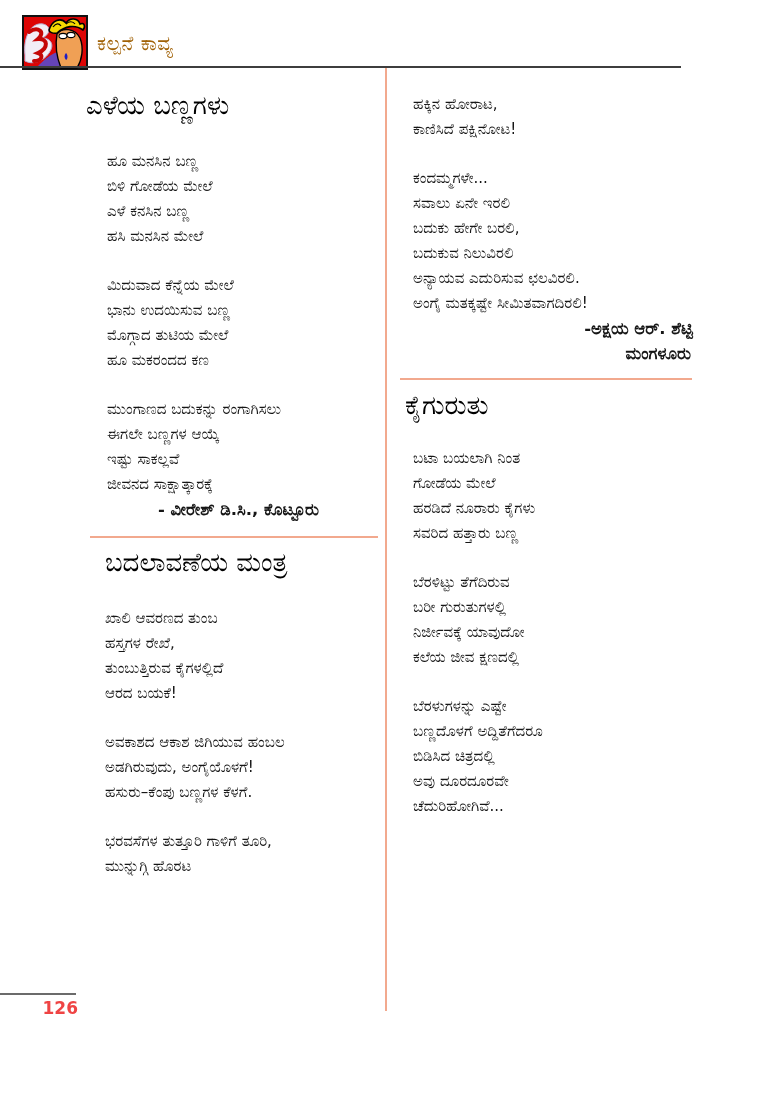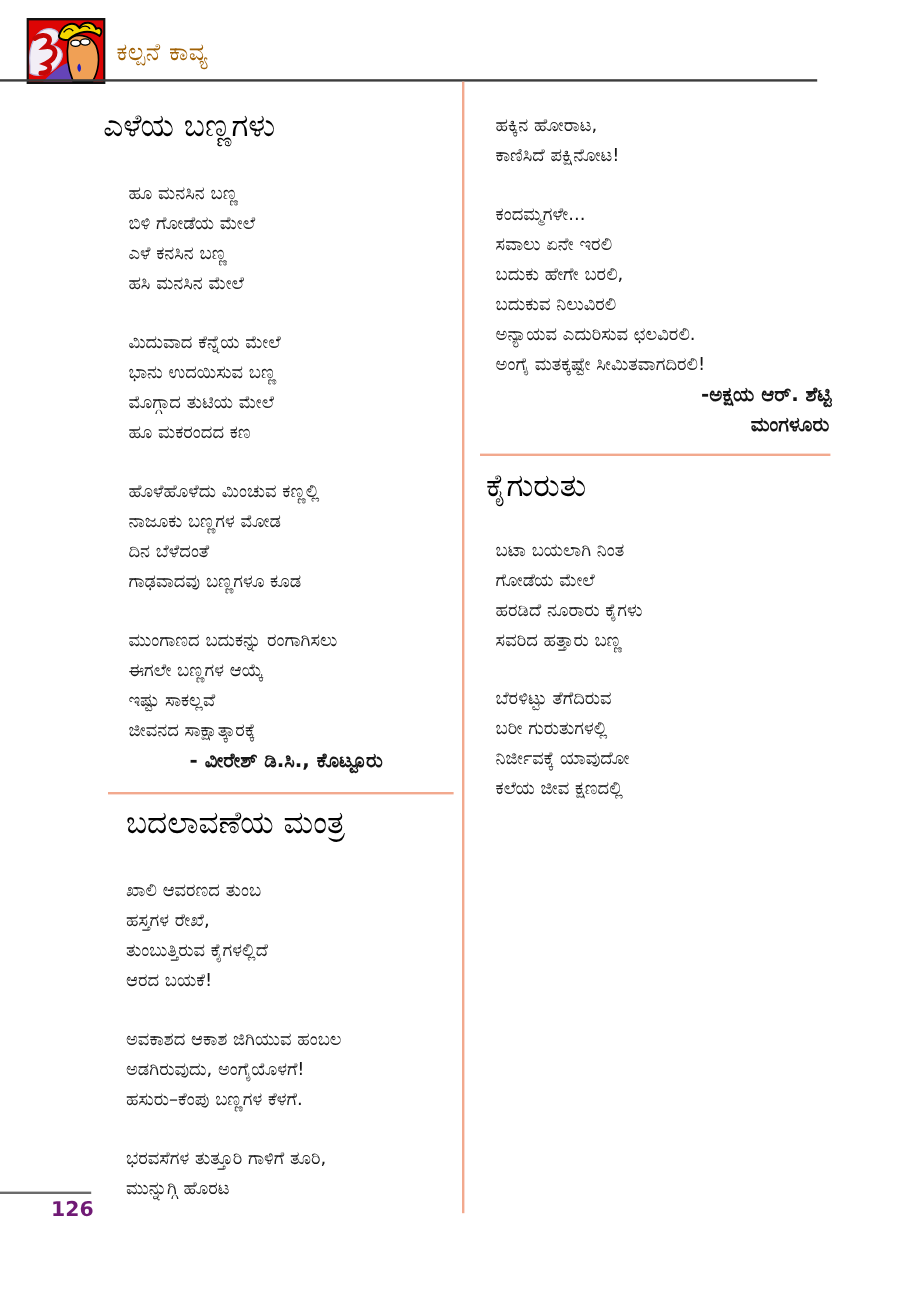--- a/index.html
+++ b/index.html
@@ -36,21 +36,21 @@
 
   .right-col{position:absolute;left:413px;top:92px;width:280px;}
   .right-col .author-block{text-align:right;margin-top:0;}
   .right-col .author-place{font-weight:bold;font-size:16.5px;line-height:25px;text-align:right;padding-right:2px;}
   .right-col .section-divider{width:292px;margin:12px 0 0 -13px;}
   .right-col .poem3-title{margin-left:-8px;margin-top:8px;margin-bottom:24px;}
 
   
   .footer-rule{position:absolute;left:0;top:993px;width:76px;height:2px;background:#6b6b6b;}
   .page-number{position:absolute;left:0;top:998px;width:78px;text-align:right;
-    font-weight:bold;font-size:17px;color:#701a75;}
+    font-weight:bold;font-size:17px;color:#ef4444;}
 </style>
 </head>
 <body>
 
 <div class="page">
 
   <div class="logo-box">
     <svg width="66" height="55" viewBox="0 0 66 55" xmlns="http://www.w3.org/2000/svg">
       <rect x="1" y="1" width="64" height="53" fill="#dd0505" stroke="#111111" stroke-width="2"></rect>
 
@@ -79,24 +79,20 @@
     <h2 class="poem-title">ಎಳೆಯ ಬಣ್ಣಗಳು</h2>
     <div class="stanzas">
         <div class="stanza">ಹೂ ಮನಸಿನ ಬಣ್ಣ
 ಬಿಳಿ ಗೋಡೆಯ ಮೇಲೆ
 ಎಳೆ ಕನಸಿನ ಬಣ್ಣ
 ಹಸಿ ಮನಸಿನ ಮೇಲೆ</div>
         <div class="stanza">ಮಿದುವಾದ ಕೆನ್ನೆಯ ಮೇಲೆ
 ಭಾನು ಉದಯಿಸುವ ಬಣ್ಣ
 ಮೊಗ್ಗಾದ ತುಟಿಯ ಮೇಲೆ
 ಹೂ ಮಕರಂದದ ಕಣ</div>
-        <div class="stanza">ಹೊಳೆಹೊಳೆದು ಮಿಂಚುವ ಕಣ್ಣಲ್ಲಿ
-ನಾಜೂಕು ಬಣ್ಣಗಳ ಮೋಡ
-ದಿನ ಬೆಳೆದಂತೆ
-ಗಾಢವಾದವು ಬಣ್ಣಗಳೂ ಕೂಡ</div>
         <div class="stanza">ಮುಂಗಾಣದ ಬದುಕನ್ನು ರಂಗಾಗಿಸಲು
 ಈಗಲೇ ಬಣ್ಣಗಳ ಆಯ್ಕೆ
 ಇಷ್ಟು ಸಾಕಲ್ಲವೆ
 ಜೀವನದ ಸಾಕ್ಷಾತ್ಕಾರಕ್ಕೆ</div>
       </div>
     <div class="author">- ವೀರೇಶ್ ಡಿ.ಸಿ., ಕೊಟ್ಟೂರು</div>
 
     <div class="section-divider"></div>
 
     <h2 class="poem-title poem2-title">ಬದಲಾವಣೆಯ ಮಂತ್ರ</h2>
@@ -132,19 +128,24 @@
     <h2 class="poem-title poem3-title">ಕೈಗುರುತು</h2>
     <div>
         <div class="stanza">ಬಟಾ ಬಯಲಾಗಿ ನಿಂತ
 ಗೋಡೆಯ ಮೇಲೆ
 ಹರಡಿದೆ ನೂರಾರು ಕೈಗಳು
 ಸವರಿದ ಹತ್ತಾರು ಬಣ್ಣ</div>
         <div class="stanza">ಬೆರಳಿಟ್ಟು ತೆಗೆದಿರುವ
 ಬರೀ ಗುರುತುಗಳಲ್ಲಿ
 ನಿರ್ಜೀವಕ್ಕೆ ಯಾವುದೋ
 ಕಲೆಯ ಜೀವ ಕ್ಷಣದಲ್ಲಿ</div>
+        <div class="stanza">ಬೆರಳುಗಳನ್ನು ಎಷ್ಟೇ
+ಬಣ್ಣದೊಳಗೆ ಅದ್ದಿತೆಗೆದರೂ
+ಬಿಡಿಸಿದ ಚಿತ್ರದಲ್ಲಿ
+ಅವು ದೂರದೂರವೇ
+ಚೆದುರಿಹೋಗಿವೆ...</div>
       </div>
   </div>
 
   <div class="footer-rule"></div>
   <div class="page-number">126</div>
 
 </div>
 
 </body></html>

